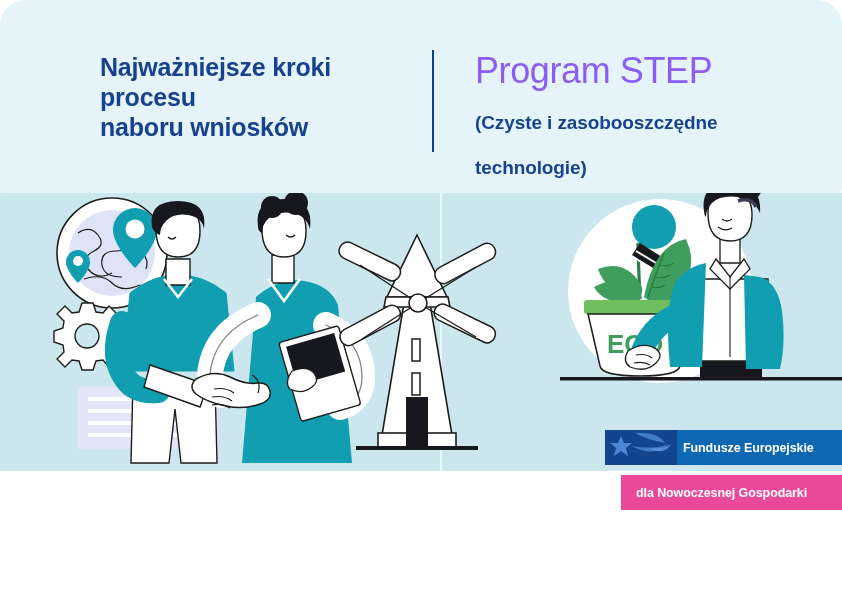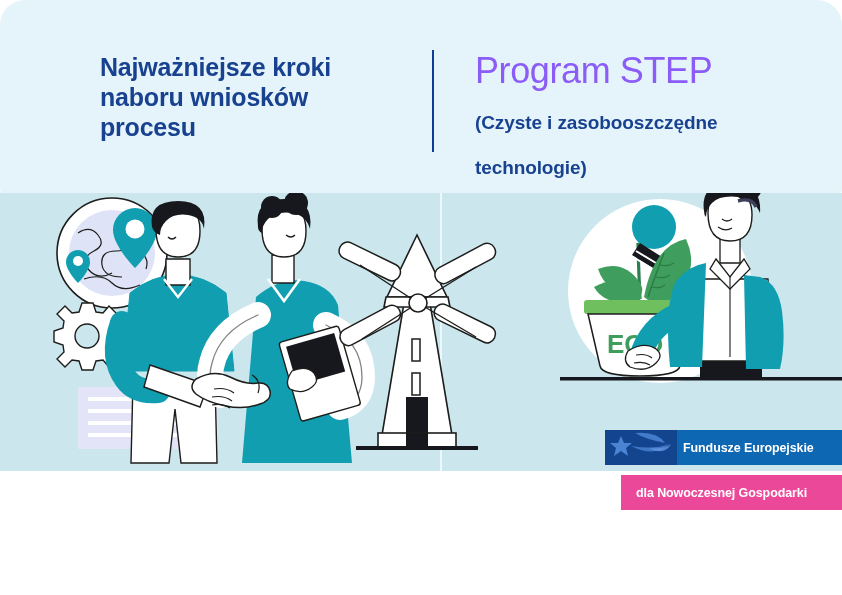--- a/index.html
+++ b/index.html
@@ -85,22 +85,22 @@
 </style>
 </head>
 <body>
 
 <div class="page">
 
   <div class="header">
 
     <div class="title-left">
       <span class="ln">Najważniejsze kroki</span>
+      <span class="ln">procesu</span>
       <span class="ln">naboru wniosków</span>
-      <span class="ln">procesu</span>
     </div>
 
     <div class="header-divider"></div>
 
     <div class="title-right">
       <span class="main">Program STEP</span>
       <span class="sub">(Czyste i zasobooszczędne</span>
       <span class="sub">technologie)</span>
     </div>
   </div>

